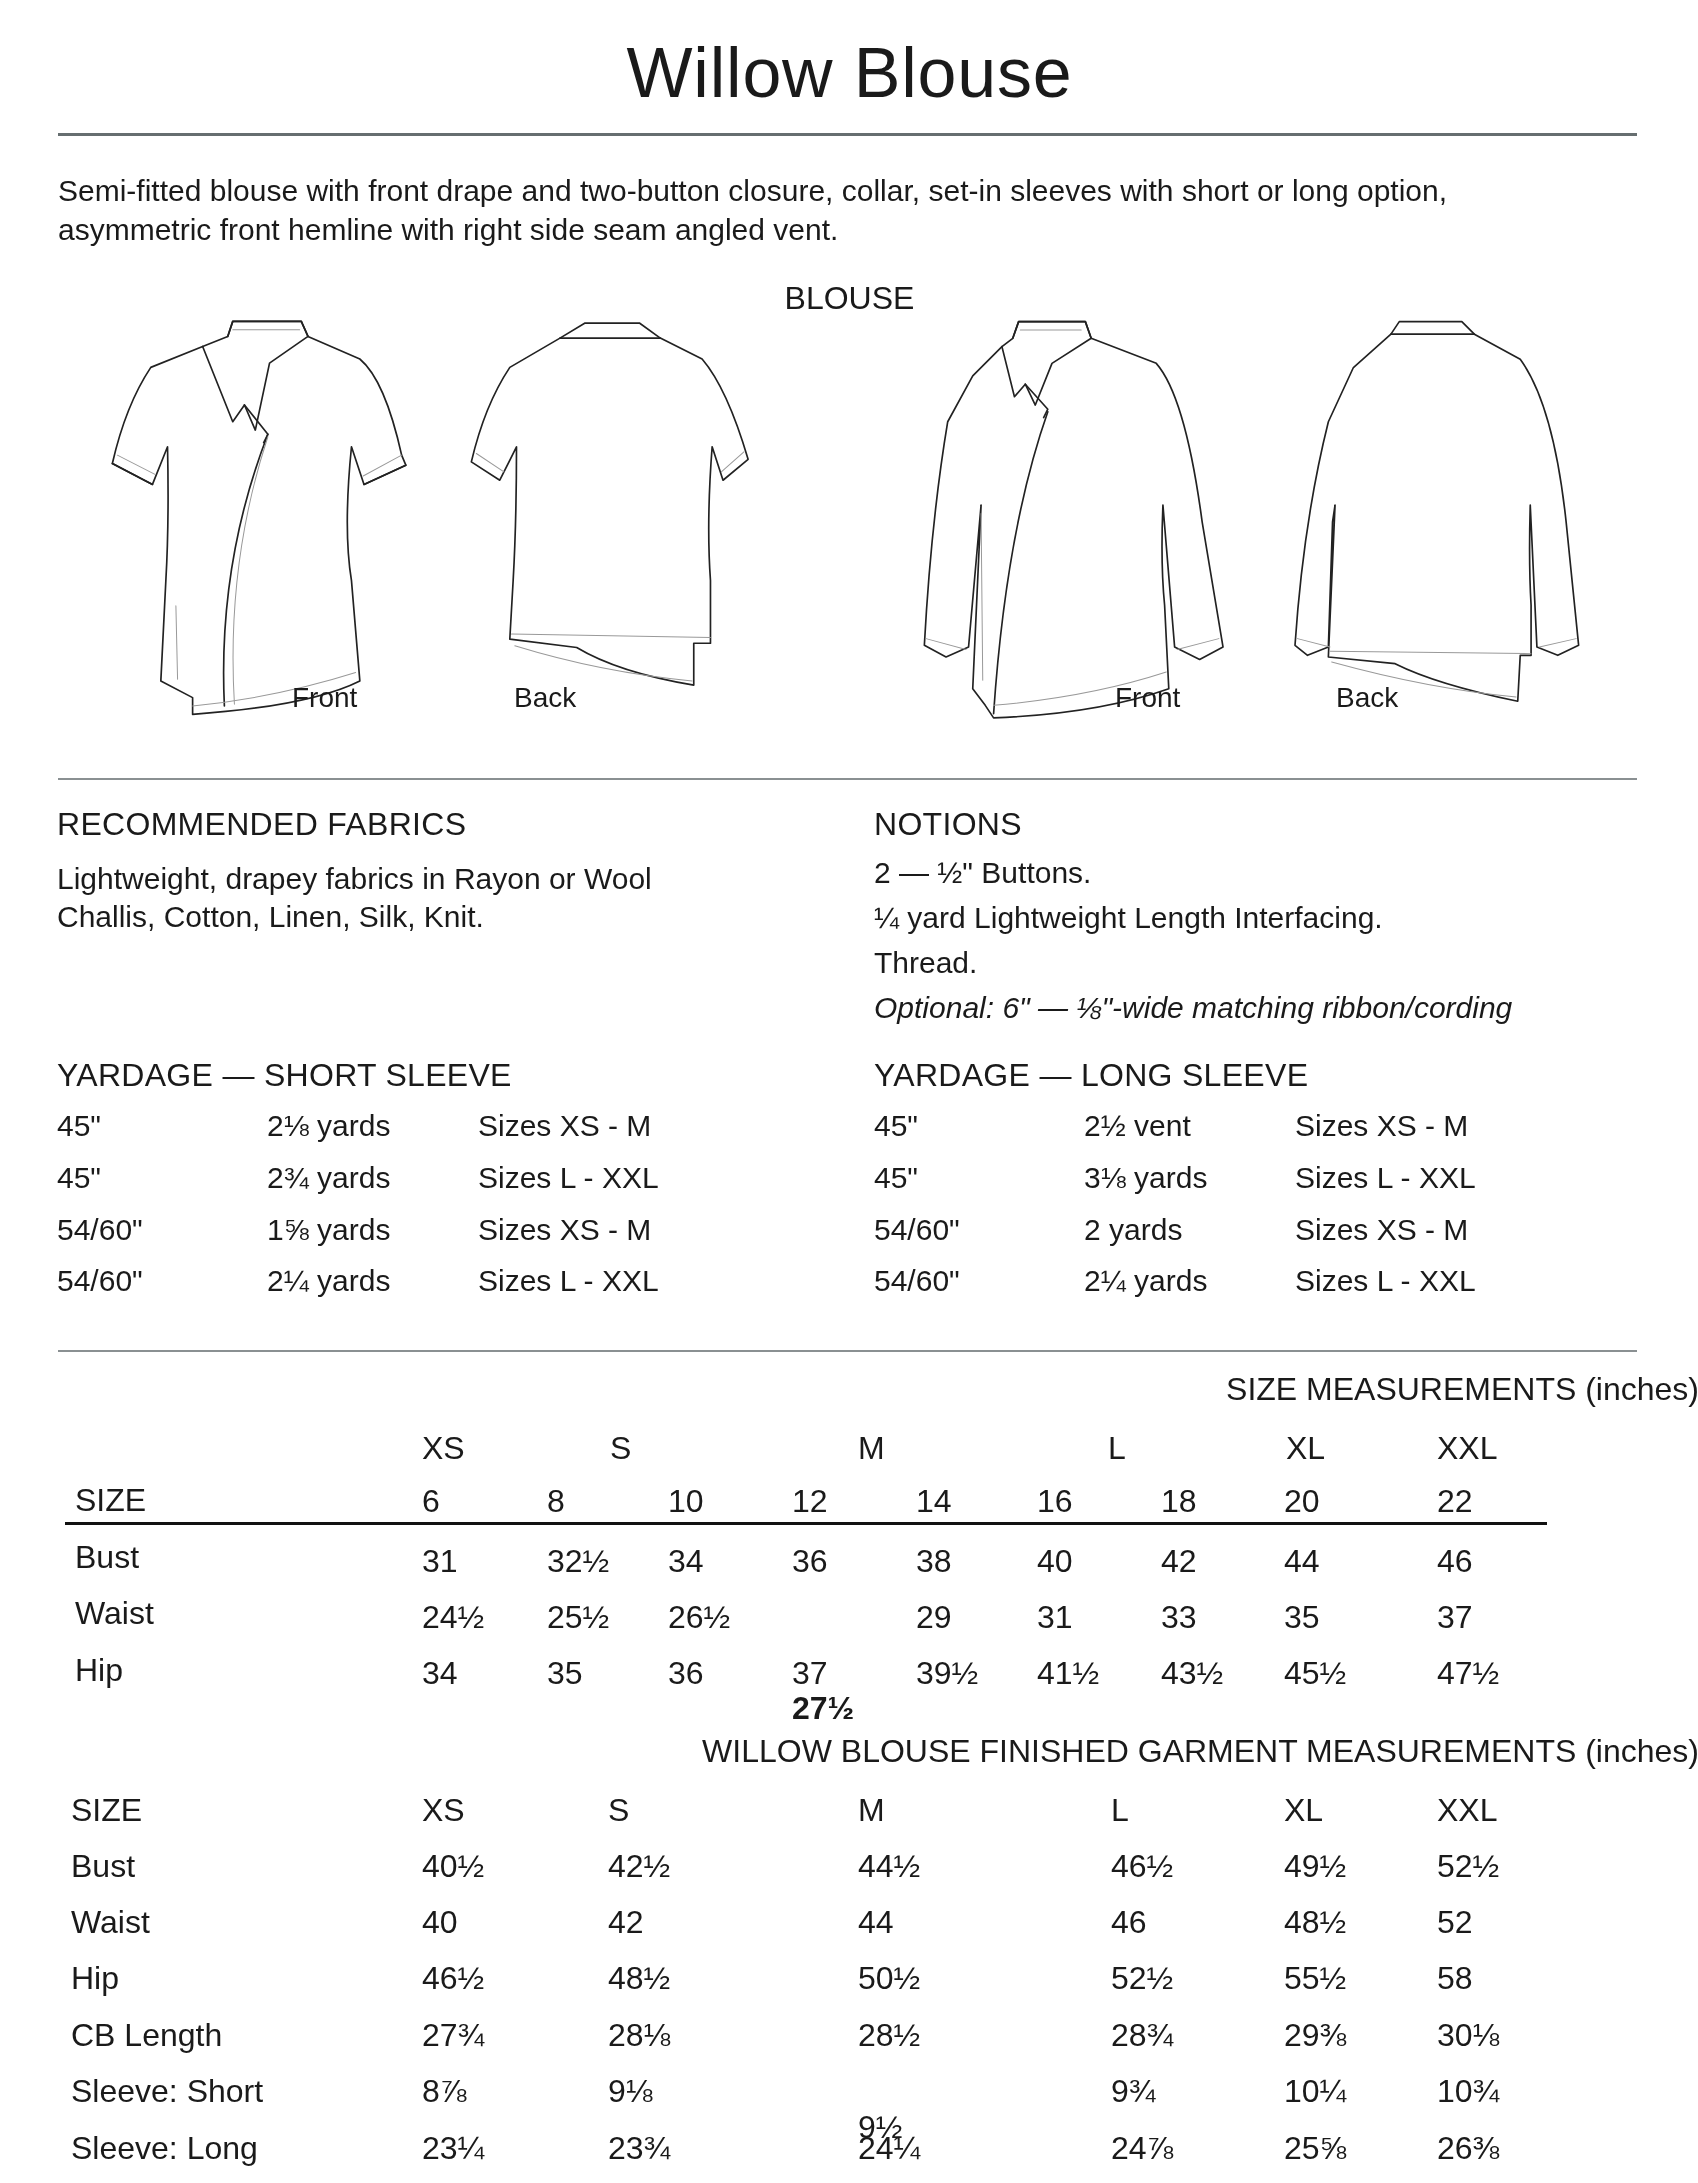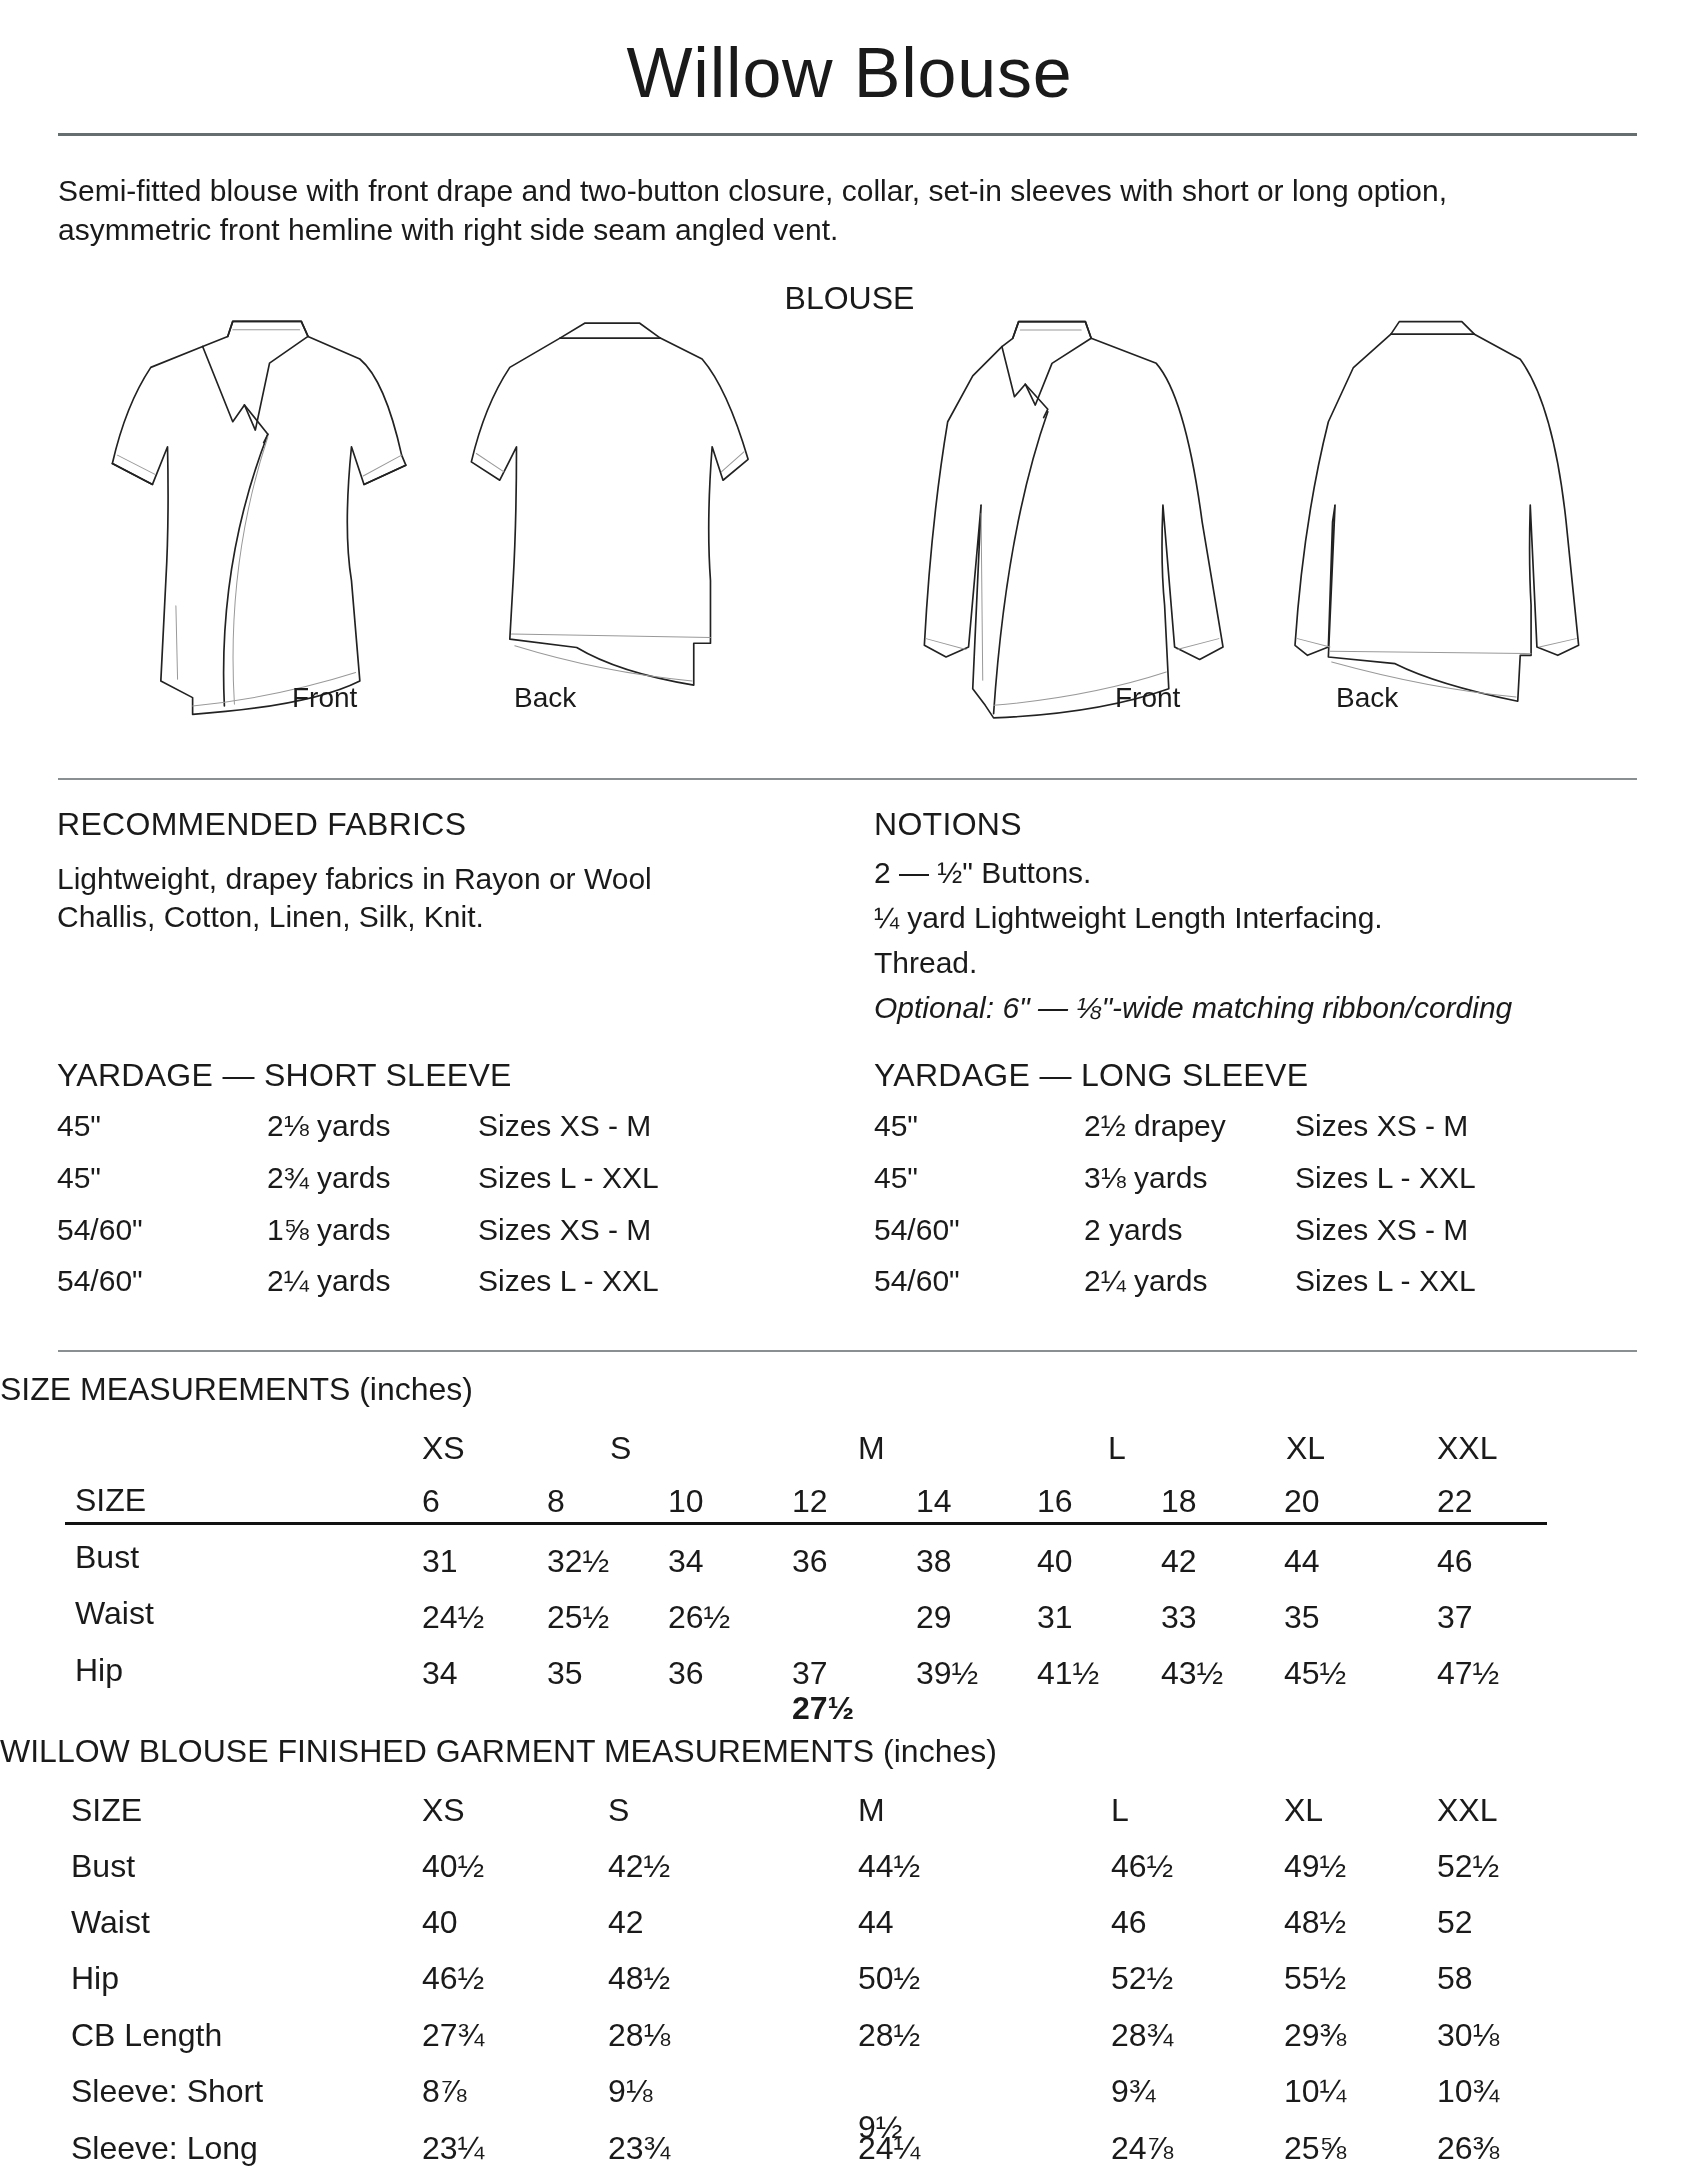--- a/index.html
+++ b/index.html
@@ -8,21 +8,21 @@
   .abs { position: absolute; white-space: nowrap; }
   .title { left: 0; width: 1699px; top: 33px; text-align: center; font-size: 70px; font-weight: 400; letter-spacing: 0.8px; }
   .rule { position: absolute; background: #666e70; }
   .desc { left: 58px; top: 171px; font-size: 30px; line-height: 39px; white-space: normal; width: 1545px; }
   .blouse-label { left: 0; width: 1699px; top: 280px; text-align: center; font-size: 32px; }
   .view-label { font-size: 28px; top: 682px; }
   .h2 { font-size: 32px; font-weight: 400; letter-spacing: 0.3px; }
   .body-text { font-size: 30px; }
   .cell { font-size: 30px; }
   .tbl { font-size: 32px; }
-  .tbl-title { left: 0; width: 1699px; text-align: left; font-size: 32px; }
+  .tbl-title { left: 0; width: 1699px; text-align: right; font-size: 32px; }
   .tbl-title .suffix { font-weight: 400; }
   svg.garment { position: absolute; overflow: visible; }
   svg.garment path, svg.garment line { fill: none; stroke: #222; stroke-width: 2; stroke-linejoin: round; stroke-linecap: round; }
   svg.garment .fill { fill: #fff; }
   svg.garment .thin { stroke: #999; stroke-width: 1.2; }
 </style>
 </head>
 <body>
 
 <div class="abs title">Willow Blouse</div>
@@ -115,21 +115,21 @@
       <div class="abs cell" style="left: 57px; top: 1264px;">54/60"</div>
       <div class="abs cell" style="left: 267px; top: 1264px;">2¼ yards</div>
       <div class="abs cell" style="left: 478px; top: 1264px;">Sizes L - XXL</div>
     </div>
   </div>
 
 <div class="abs h2" style="left:874px; top:1057px;">YARDAGE — LONG SLEEVE</div>
 <div id="yardage-long">
     <div>
       <div class="abs cell" style="left: 874px; top: 1109px;">45"</div>
-      <div class="abs cell" style="left: 1084px; top: 1109px;">2½ drapey</div>
+      <div class="abs cell" style="left: 1084px; top: 1109px;">2½ vent</div>
       <div class="abs cell" style="left: 1295px; top: 1109px;">Sizes XS - M</div>
     </div>
     <div>
       <div class="abs cell" style="left: 874px; top: 1161px;">45"</div>
       <div class="abs cell" style="left: 1084px; top: 1161px;">3⅛ yards</div>
       <div class="abs cell" style="left: 1295px; top: 1161px;">Sizes L - XXL</div>
     </div>
     <div>
       <div class="abs cell" style="left: 874px; top: 1213px;">54/60"</div>
       <div class="abs cell" style="left: 1084px; top: 1213px;">2 yards</div>

